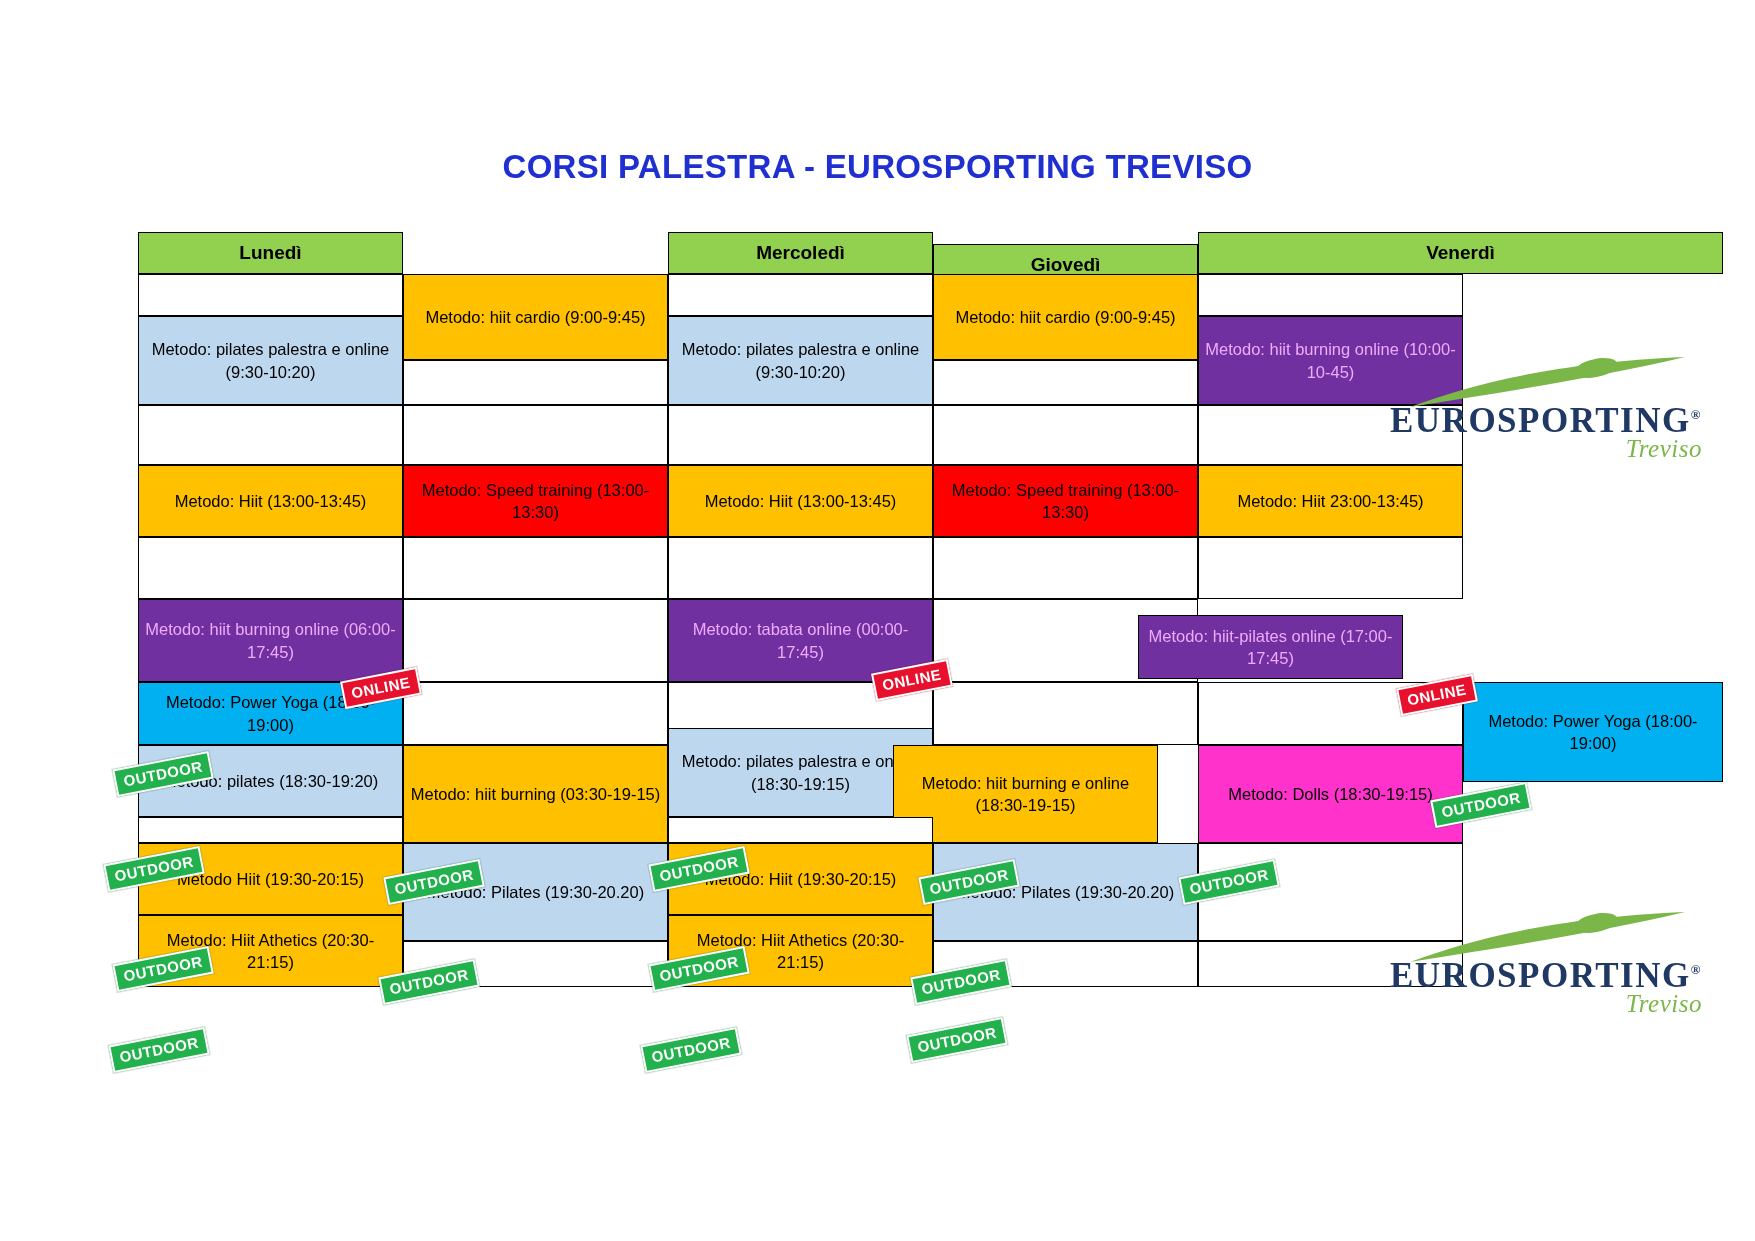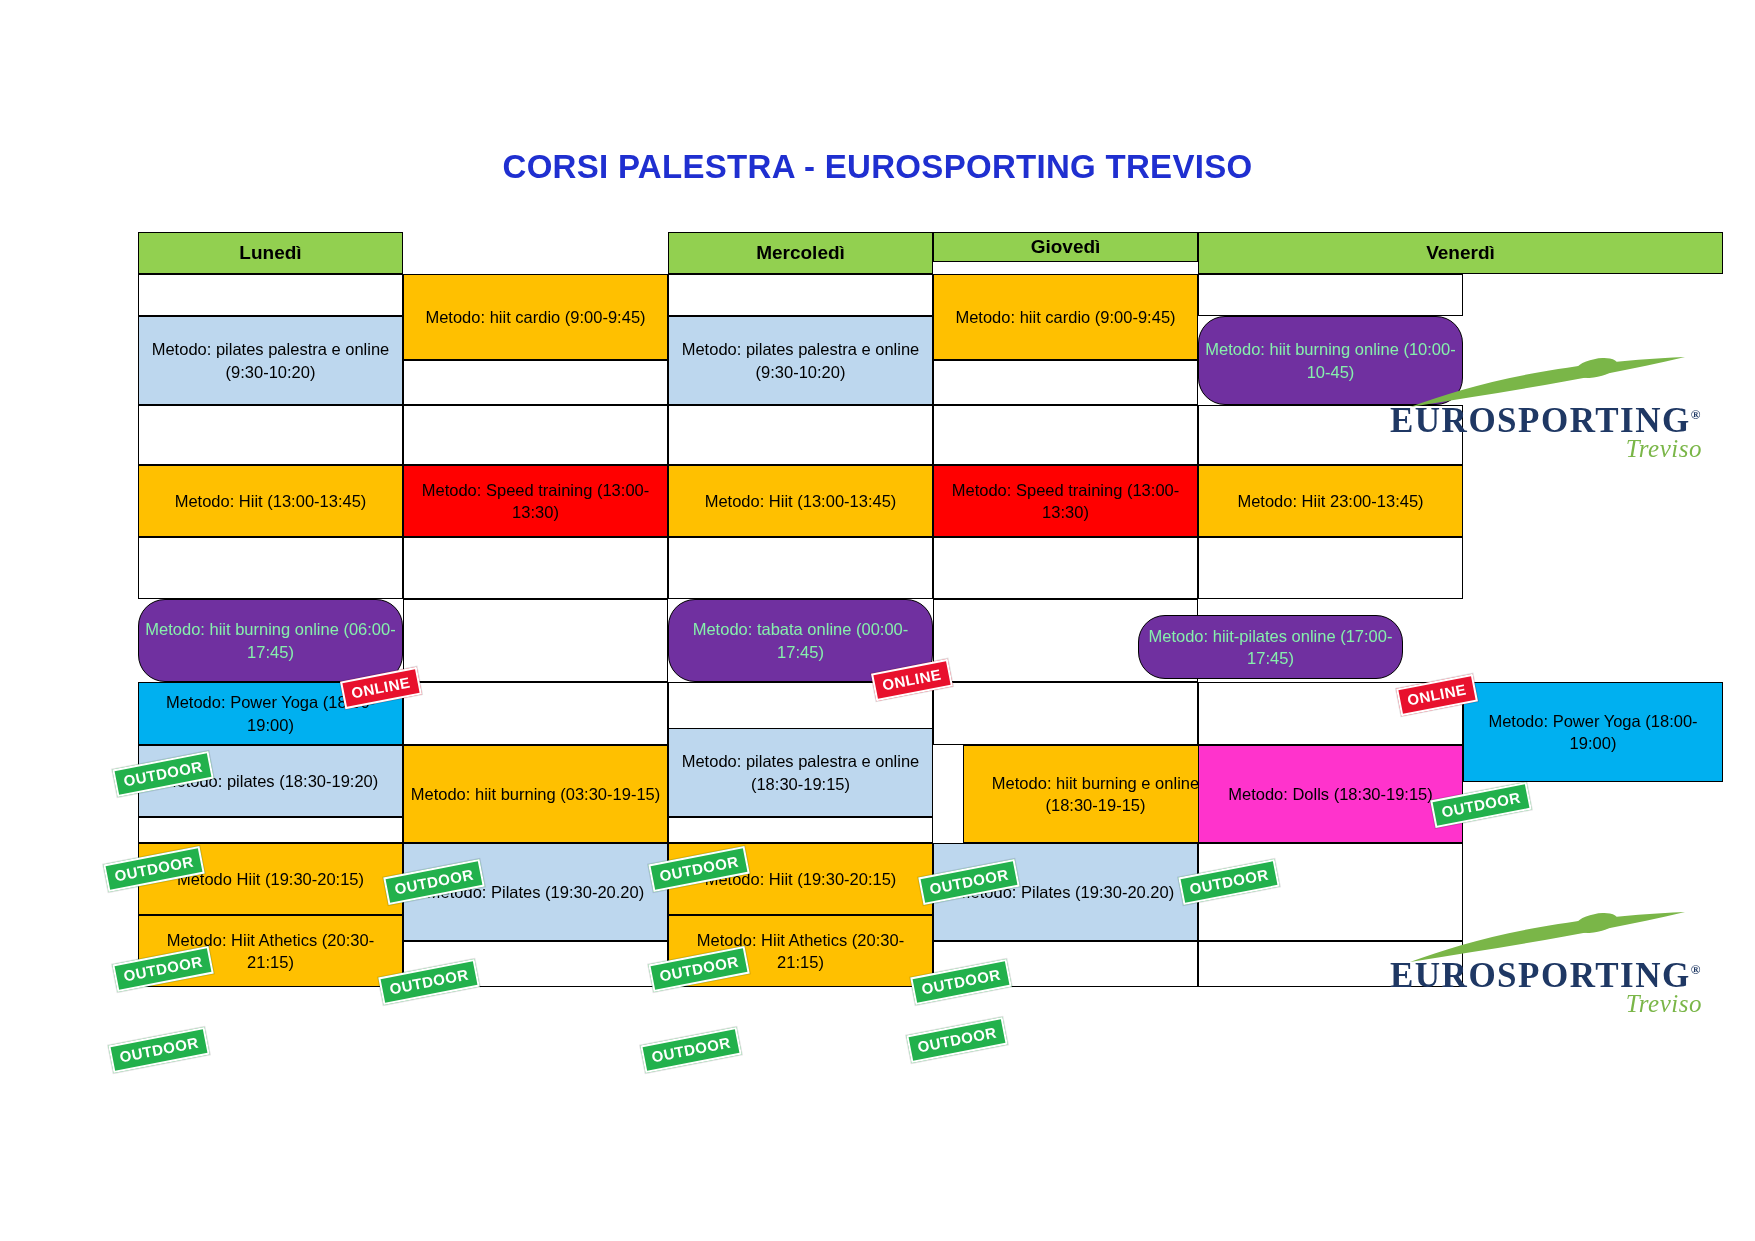--- a/index.html
+++ b/index.html
@@ -39,21 +39,21 @@
     padding:2px 6px;
   }
   .hdr{
     background:#92d050;
     font-weight:bold;
     font-size:19px;
   }
   .blue{background:#bdd7ee;}
   .orange{background:#ffc000;}
   .red{background:#ff0000;}
-  .purple{background:#7030a0;color:#86efac;border-radius:27px;}
+  .purple{background:#7030a0;color:#f0abfc;}
   .cyan{background:#00b0f0;}
   .pink{background:#ff33cc;}
   .plain{border:1px solid #000;background:#fff;}
 
   .badge{
     position:absolute;
     font-family:"Liberation Sans", sans-serif;
     font-weight:bold;
     color:#ffffff;
     font-size:15px;
@@ -90,21 +90,21 @@
 </style>
 </head>
 <body>
 
 <div id="title">CORSI PALESTRA - EUROSPORTING TREVISO</div>
 
 <div id="grid">
 
   <div class="cell hdr" style="left:0px;top:0px;width:265px;height:42px;">Lunedì</div>
   <div class="cell hdr" style="left:530px;top:0px;width:265px;height:42px;">Mercoledì</div>
-  <div class="cell hdr" style="left:795px;top:0px;width:265px;height:30px;">Giovedì</div>
+  <div class="cell hdr" style="left:795px;top:12px;width:265px;height:42px;">Giovedì</div>
   <div class="cell hdr" style="left:1060px;top:0px;width:525px;height:42px;">Venerdì</div>
 
   <div class="cell plain" style="left:0px;top:42px;width:265px;height:42px;"></div>
   <div class="cell orange" style="left:265px;top:42px;width:265px;height:86px;">Metodo: hiit cardio (9:00-9:45)</div>
   <div class="cell plain" style="left:530px;top:42px;width:265px;height:42px;"></div>
   <div class="cell orange" style="left:795px;top:42px;width:265px;height:86px;">Metodo: hiit cardio (9:00-9:45)</div>
   <div class="cell plain" style="left:1060px;top:42px;width:265px;height:42px;"></div>
 
   <div class="cell blue" style="left:0px;top:84px;width:265px;height:89px;">Metodo: pilates palestra e online (9:30-10:20)</div>
   <div class="cell blue" style="left:530px;top:84px;width:265px;height:89px;">Metodo: pilates palestra e online (9:30-10:20)</div>
@@ -140,21 +140,21 @@
   <div class="cell cyan" style="left:0px;top:450px;width:265px;height:63px;">Metodo: Power Yoga (18:00-19:00)</div>
   <div class="cell plain" style="left:265px;top:450px;width:265px;height:63px;"></div>
   <div class="cell plain" style="left:530px;top:450px;width:265px;height:63px;"></div>
   <div class="cell plain" style="left:795px;top:450px;width:265px;height:63px;"></div>
   <div class="cell plain" style="left:1060px;top:450px;width:265px;height:63px;"></div>
   <div class="cell cyan" style="left:1325px;top:450px;width:260px;height:100px;">Metodo: Power Yoga (18:00-19:00)</div>
 
   <div class="cell blue" style="left:0px;top:513px;width:265px;height:72px;">Metodo: pilates (18:30-19:20)</div>
   <div class="cell orange" style="left:265px;top:513px;width:265px;height:98px;">Metodo: hiit burning (03:30-19-15)</div>
   <div class="cell blue" style="left:530px;top:496px;width:265px;height:89px;">Metodo: pilates palestra e online (18:30-19:15)</div>
-  <div class="cell orange" style="left:825px;top:513px;width:265px;height:98px;">Metodo: hiit burning e online (18:30-19-15)</div>
+  <div class="cell orange" style="left:755px;top:513px;width:265px;height:98px;">Metodo: hiit burning e online (18:30-19-15)</div>
   <div class="cell pink" style="left:1060px;top:513px;width:265px;height:98px;">Metodo: Dolls (18:30-19:15)</div>
 
   <div class="cell plain" style="left:0px;top:585px;width:265px;height:26px;"></div>
   <div class="cell plain" style="left:530px;top:585px;width:265px;height:26px;"></div>
 
   <div class="cell orange" style="left:0px;top:611px;width:265px;height:72px;">Metodo Hiit (19:30-20:15)</div>
   <div class="cell blue" style="left:265px;top:611px;width:265px;height:98px;">Metodo: Pilates (19:30-20.20)</div>
   <div class="cell orange" style="left:530px;top:611px;width:265px;height:72px;">Metodo: Hiit (19:30-20:15)</div>
   <div class="cell blue" style="left:795px;top:611px;width:265px;height:98px;">Metodo: Pilates (19:30-20.20)</div>
   <div class="cell plain" style="left:1060px;top:611px;width:265px;height:98px;"></div>

